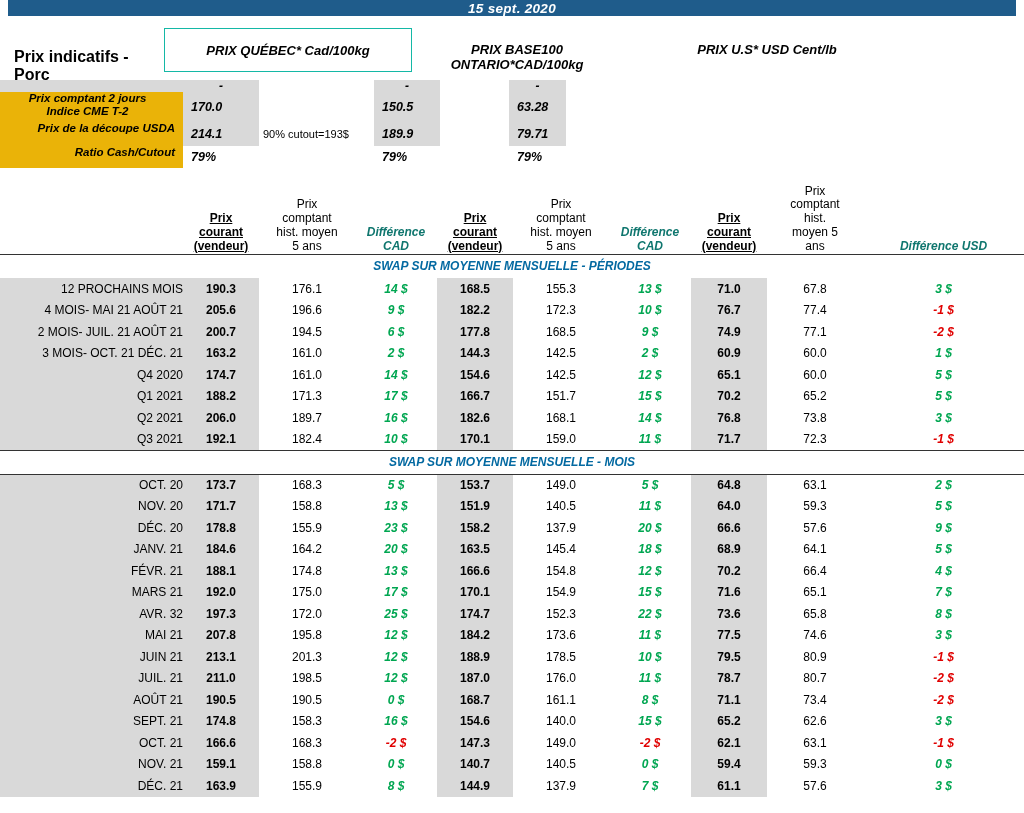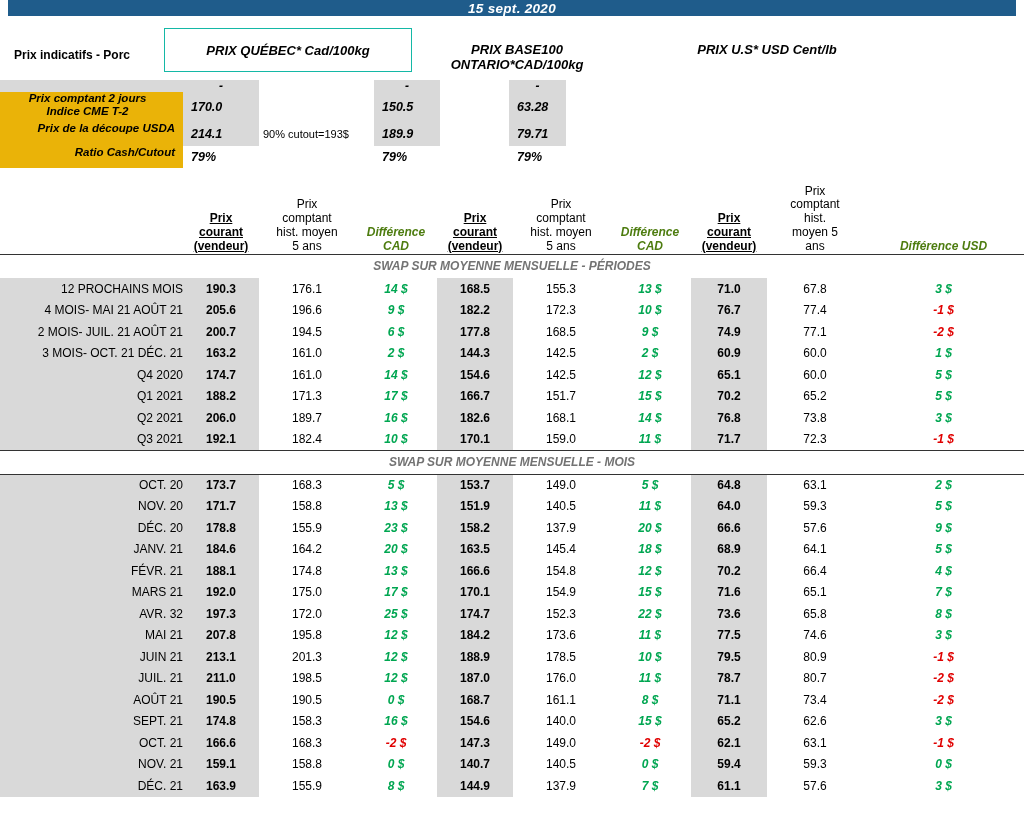--- a/index.html
+++ b/index.html
@@ -28,21 +28,21 @@
   }
   .top-row {
     display:flex;
     align-items:flex-start;
     padding:12px 0 0 14px;
     height:62px;
   }
   .prix-ind {
     width:150px;
     font-weight:bold;
-    font-size:12px;
+    font-size:16px;
     padding-top:20px;
   }
   .col-title {
     font-style:italic;
     font-weight:bold;
     font-size:13px;
     text-align:center;
     padding-top:14px;
   }
   .qc-box {
@@ -113,21 +113,21 @@
   .hcell {
     text-align:center;
     vertical-align:bottom;
     font-weight:normal;
     font-size:11.5px;
     line-height:1.15;
     padding-bottom:4px;
     height:74px;
   }
   .hcell .ul { text-decoration:underline; font-weight:bold; }
-  .hcell.diff { color:#4d7c0f; font-style:italic; font-weight:bold; }
+  .hcell.diff { color:#0f766e; font-style:italic; font-weight:bold; }
   .rowlabel {
     text-align:right;
     padding-right:10px;
     font-weight:normal;
     font-size:11.5px;
     background:#d9d9d9;
     height:21.5px;
   }
   td.num {
     text-align:center;
@@ -137,21 +137,21 @@
   td.shadecol { background:#d9d9d9; }
   td.diffv {
     text-align:center;
     font-style:italic;
     font-weight:bold;
     color:#00a651;
   }
   td.diffv.neg { color:#e00000; }
   .section {
     text-align:center;
-    color:#737373;
+    color:#0369a1;
     font-style:italic;
     font-weight:bold;
     font-size:12px;
     height:24px;
     vertical-align:middle;
   }
   .sep-top td { border-top:1.5px solid #333; }
   .c-w1 { width:183px; }
   .c-w2 { width:76px; }
   .c-w3 { width:96px; }

